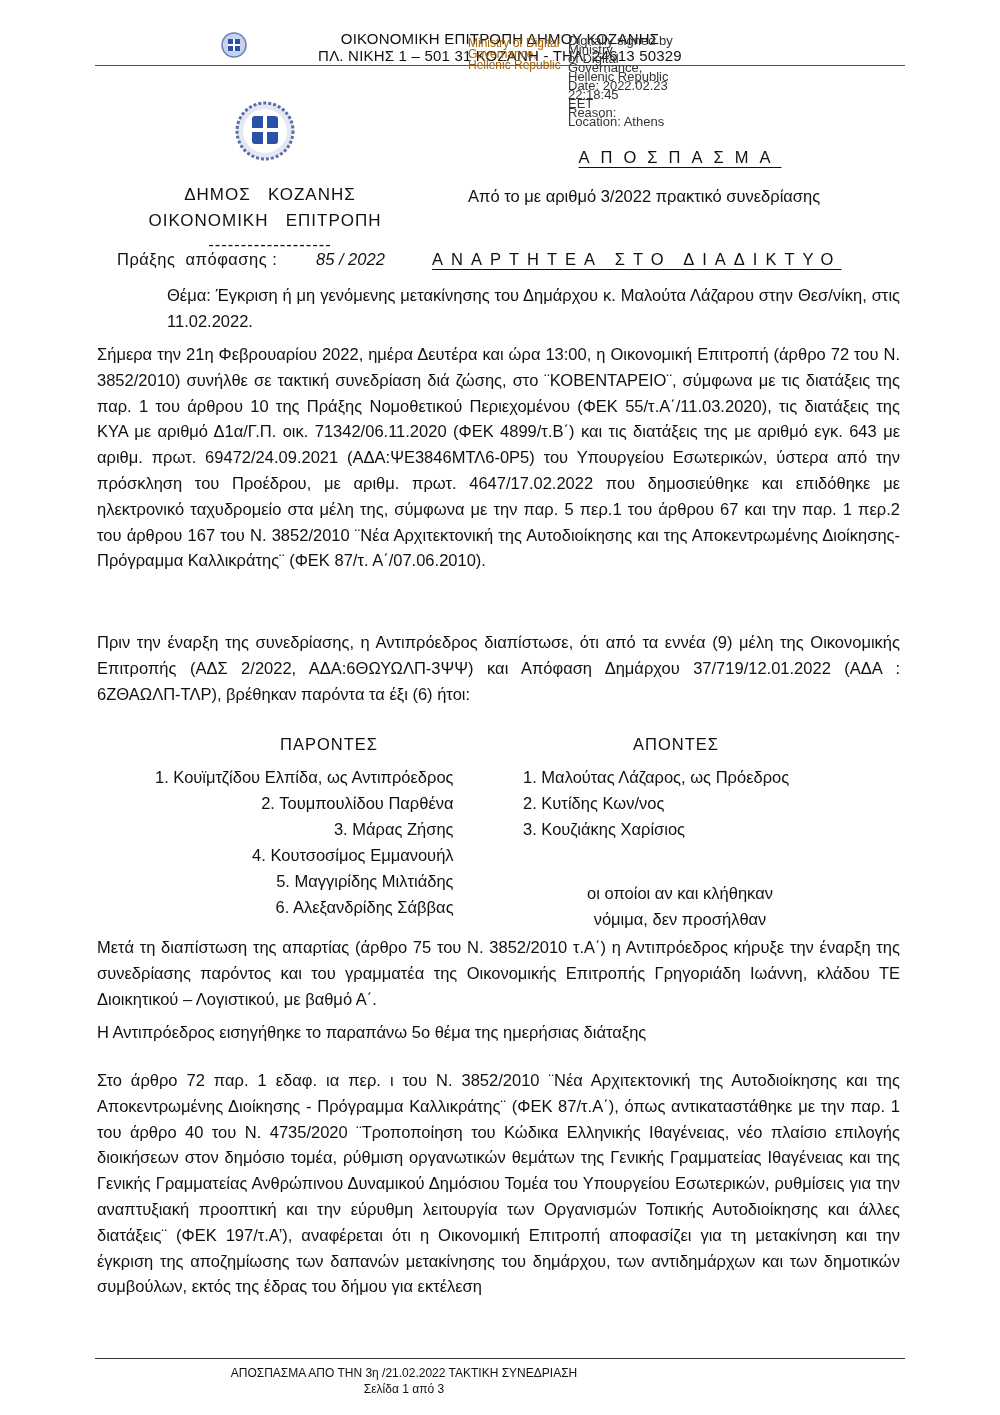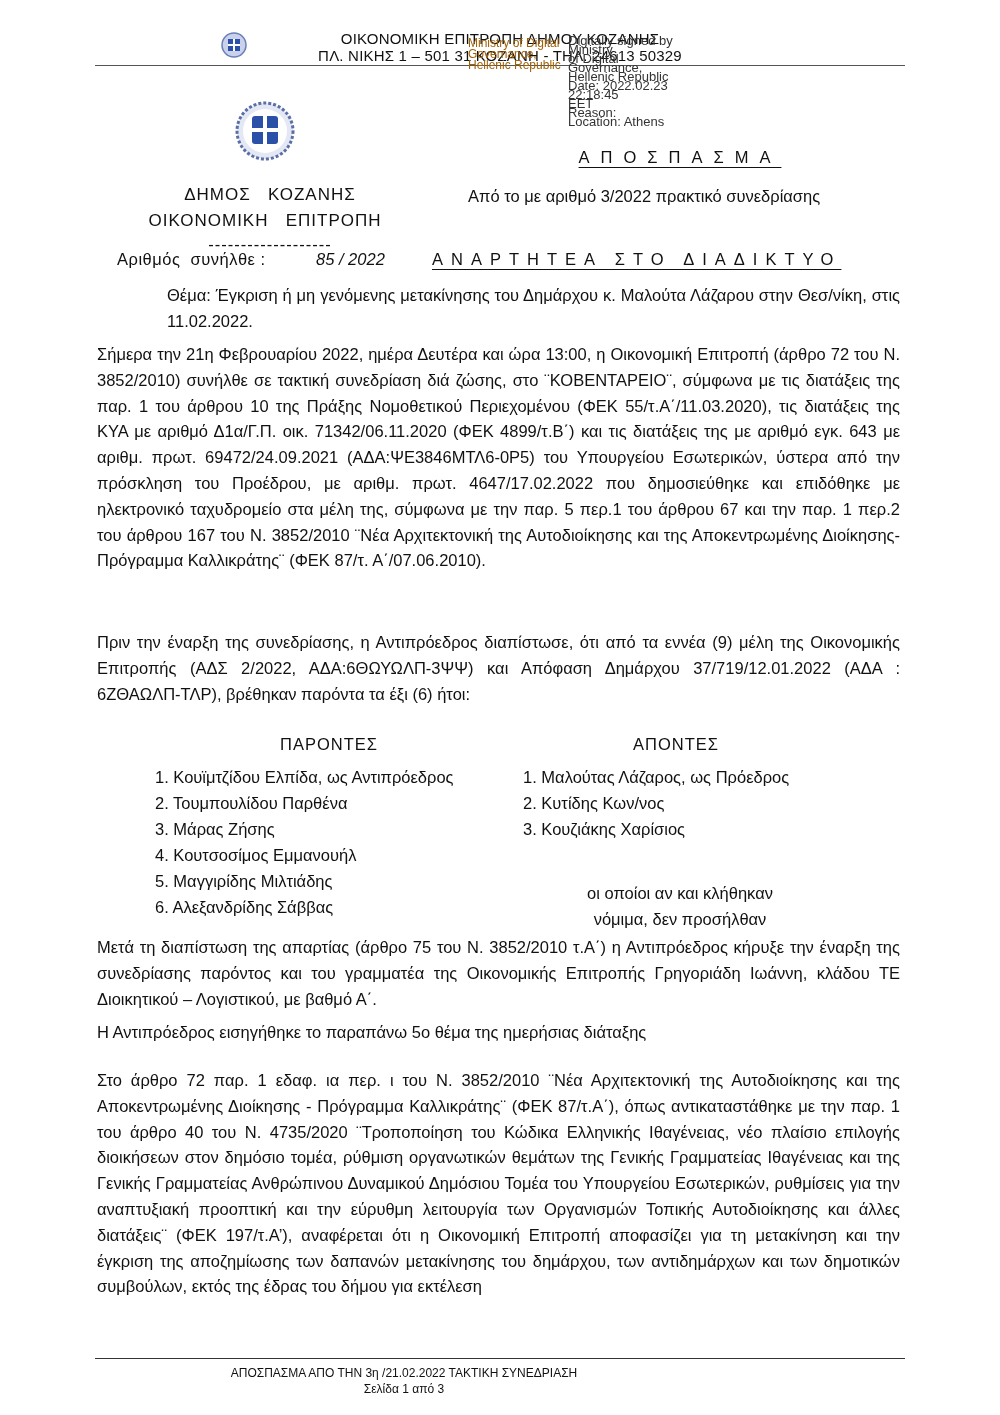--- a/index.html
+++ b/index.html
@@ -61,34 +61,34 @@
   </svg>
 </div>
 
 <div class="abs txt center" style="left:150px;top:170px;width:240px;font-size:17px;white-space:pre;letter-spacing:1px;">ΔΗΜΟΣ   ΚΟΖΑΝΗΣ</div>
 <div class="abs txt center" style="left:120px;top:196px;width:290px;font-size:17px;white-space:pre;letter-spacing:1px;">ΟΙΚΟΝΟΜΙΚΗ   ΕΠΙΤΡΟΠΗ</div>
 <div class="abs txt center" style="left:150px;top:220px;width:240px;letter-spacing:1px;">-------------------</div>
 
 <div class="abs txt u spaced center" style="left:545px;top:133px;width:270px;">ΑΠΟΣΠΑΣΜΑ</div>
 <div class="abs txt" style="left:468px;top:184px;width:420px;">Από το με αριθμό 3/2022 πρακτικό συνεδρίασης</div>
 
-<div class="abs txt" style="left:117px;top:247px;white-space:pre;letter-spacing:0.5px;">Αριθμός  συνήλθε :</div>
+<div class="abs txt" style="left:117px;top:247px;white-space:pre;letter-spacing:0.5px;">Πράξης  απόφασης :</div>
 <div class="abs txt" style="left:316px;top:247px;white-space:pre;font-style:italic;">85 / 2022</div>
 <div class="abs txt u spaced2" style="left:432px;top:247px;white-space:nowrap;">ΑΝΑΡΤΗΤΕΑ ΣΤΟ ΔΙΑΔΙΚΤΥΟ</div>
 
 <div class="abs txt just" style="left:167px;top:283px;width:733px;">Θέμα:  Έγκριση ή μη γενόμενης μετακίνησης του Δημάρχου κ. Μαλούτα Λάζαρου στην Θεσ/νίκη, στις 11.02.2022.</div>
 
 <div class="abs txt just" style="left:97px;top:342px;width:803px;">Σήμερα την 21η Φεβρουαρίου 2022, ημέρα Δευτέρα και ώρα 13:00, η Οικονομική Επιτροπή (άρθρο 72 του Ν. 3852/2010) συνήλθε σε τακτική συνεδρίαση διά ζώσης, στο ¨ΚΟΒΕΝΤΑΡΕΙΟ¨, σύμφωνα με τις διατάξεις της παρ. 1 του άρθρου 10 της Πράξης Νομοθετικού Περιεχομένου (ΦΕΚ 55/τ.Α΄/11.03.2020), τις διατάξεις της ΚΥΑ με αριθμό Δ1α/Γ.Π. οικ. 71342/06.11.2020 (ΦΕΚ 4899/τ.Β΄) και τις διατάξεις της με αριθμό εγκ. 643 με αριθμ. πρωτ. 69472/24.09.2021 (ΑΔΑ:ΨΕ3846ΜΤΛ6-0Ρ5) του Υπουργείου Εσωτερικών, ύστερα από την πρόσκληση του Προέδρου, με αριθμ. πρωτ. 4647/17.02.2022 που δημοσιεύθηκε και επιδόθηκε με ηλεκτρονικό ταχυδρομείο στα μέλη της, σύμφωνα με την παρ. 5 περ.1 του άρθρου 67 και την παρ. 1 περ.2 του άρθρου 167 του Ν. 3852/2010 ¨Νέα Αρχιτεκτονική της Αυτοδιοίκησης και της Αποκεντρωμένης Διοίκησης- Πρόγραμμα Καλλικράτης¨ (ΦΕΚ 87/τ. Α΄/07.06.2010).</div>
 
 <div class="abs txt just" style="left:97px;top:630px;width:803px;">Πριν την έναρξη της συνεδρίασης, η Αντιπρόεδρος διαπίστωσε, ότι από τα εννέα (9) μέλη της Οικονομικής Επιτροπής (ΑΔΣ 2/2022, ΑΔΑ:6ΘΩΥΩΛΠ-3ΨΨ) και Απόφαση Δημάρχου 37/719/12.01.2022 (ΑΔΑ : 6ΖΘΑΩΛΠ-ΤΛΡ), βρέθηκαν παρόντα τα έξι (6) ήτοι:</div>
 
 <div class="abs txt" style="left:280px;top:732px;letter-spacing:1px;">ΠΑΡΟΝΤΕΣ</div>
 <div class="abs txt" style="left:633px;top:732px;letter-spacing:1px;">ΑΠΟΝΤΕΣ</div>
 
-<ol class="abs" style="left:155px;top:764px;">
+<ol class="abs" style="left:155px;top:764px;text-align:right;">
   <li>1. Κουϊμτζίδου Ελπίδα, ως Αντιπρόεδρος</li>
   <li>2. Τουμπουλίδου Παρθένα</li>
   <li>3. Μάρας Ζήσης</li>
   <li>4. Κουτσοσίμος Εμμανουήλ</li>
   <li>5. Μαγγιρίδης Μιλτιάδης</li>
   <li>6. Αλεξανδρίδης Σάββας</li>
 </ol>
 <ol class="abs" style="left:523px;top:764px;">
   <li>1. Μαλούτας Λάζαρος, ως Πρόεδρος</li>
   <li>2. Κυτίδης Κων/νος</li>

